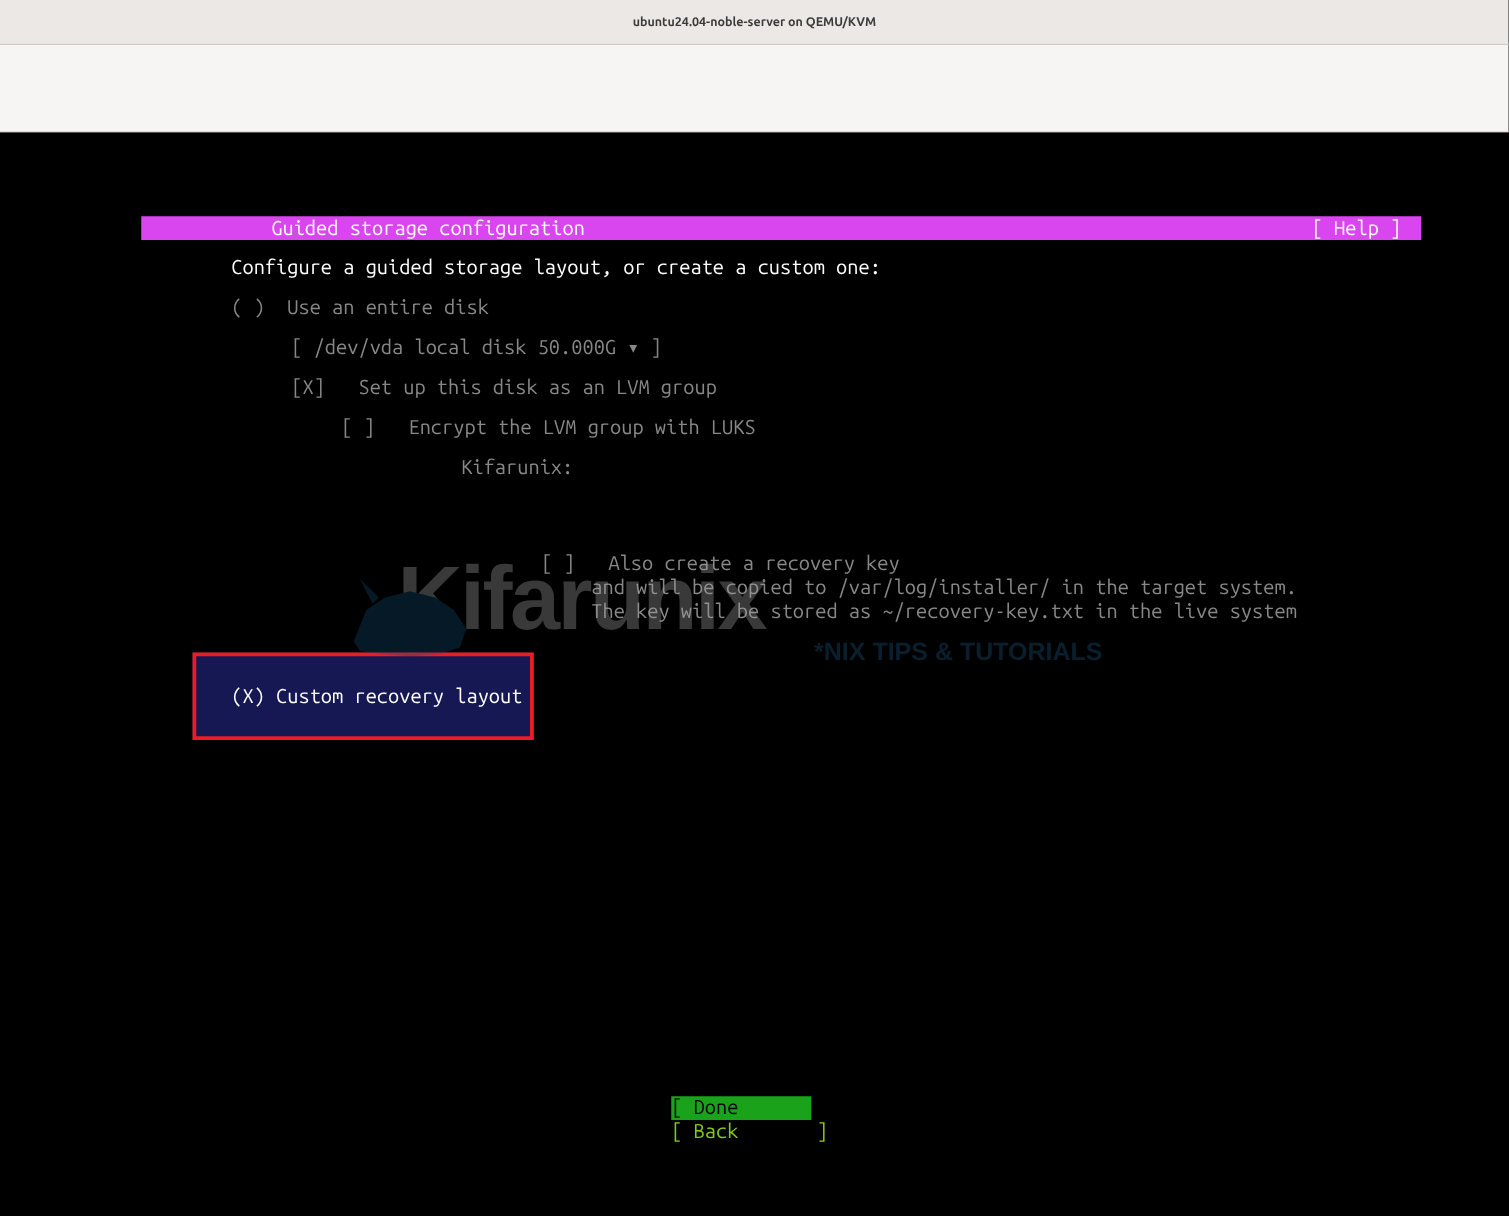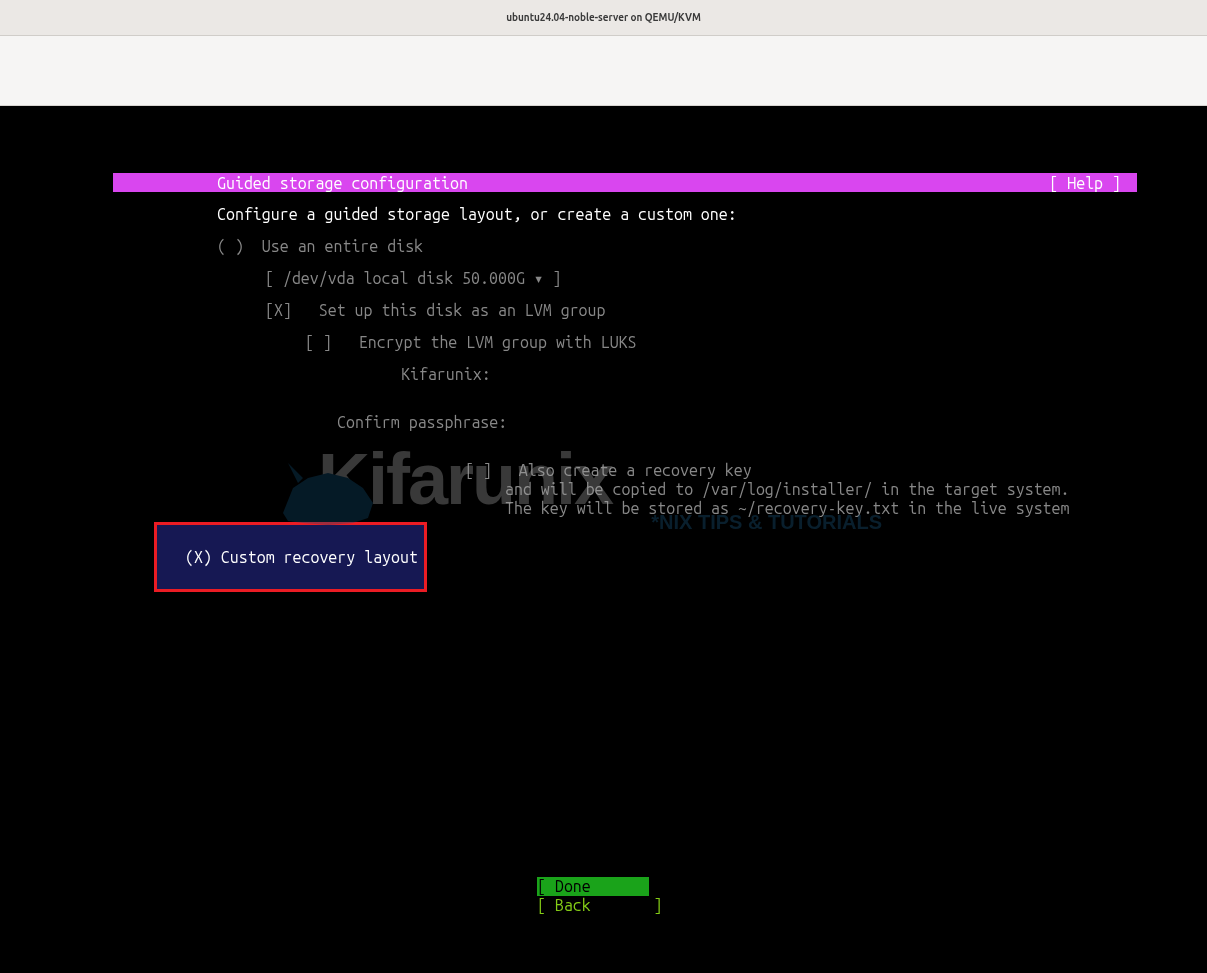--- a/index.html
+++ b/index.html
@@ -70,21 +70,20 @@
     .content {
       color: #fff;
       padding-top: 13px;
       padding-left: 104px;
       position: relative;
     }
     .line {
       height: 19px;
       line-height: 19px;
       white-space: pre;
-      margin-left: 32px;
     }
     .dim {
       color: #888;
     }
     .spacer {
       height: 13px;
     }
     .spacer-lg {
       height: 29px;
     }
@@ -177,21 +176,20 @@
       <div class="line dim">( )  Use an entire disk</div>
       <div class="spacer"></div>
       <div class="line dim" style="padding-left:48px">[ /dev/vda local disk 50.000G ▾ ]</div>
       <div class="spacer"></div>
       <div class="line dim" style="padding-left:48px">[X]   Set up this disk as an LVM group</div>
       <div class="spacer"></div>
       <div class="line dim" style="padding-left:88px">[ ]   Encrypt the LVM group with LUKS</div>
       <div class="spacer"></div>
       <div class="line dim" style="padding-left:184px">Kifarunix:</div>
       <div class="spacer-lg"></div>
-      <div class="line dim" style="padding-left:120px">Confirm passphrase:</div>
       <div class="spacer-lg"></div>
       <div class="line dim" style="padding-left:248px">[ ]   Also create a recovery key</div>
       <div class="line dim" style="padding-left:288px">and will be copied to /var/log/installer/ in the target system.</div>
       <div class="line dim" style="padding-left:288px">The key will be stored as ~/recovery-key.txt in the live system</div>
 
       <div class="selected-row" style="top:330px">
         <span>(X)  Custom recovery layout</span>
       </div>
 
       <div class="watermark">

